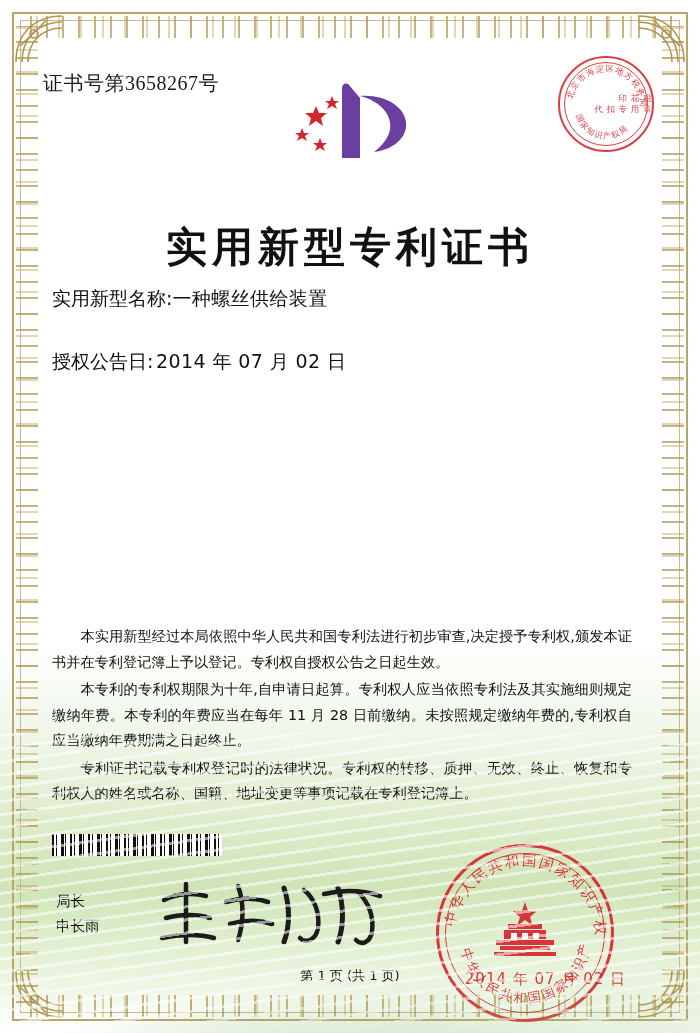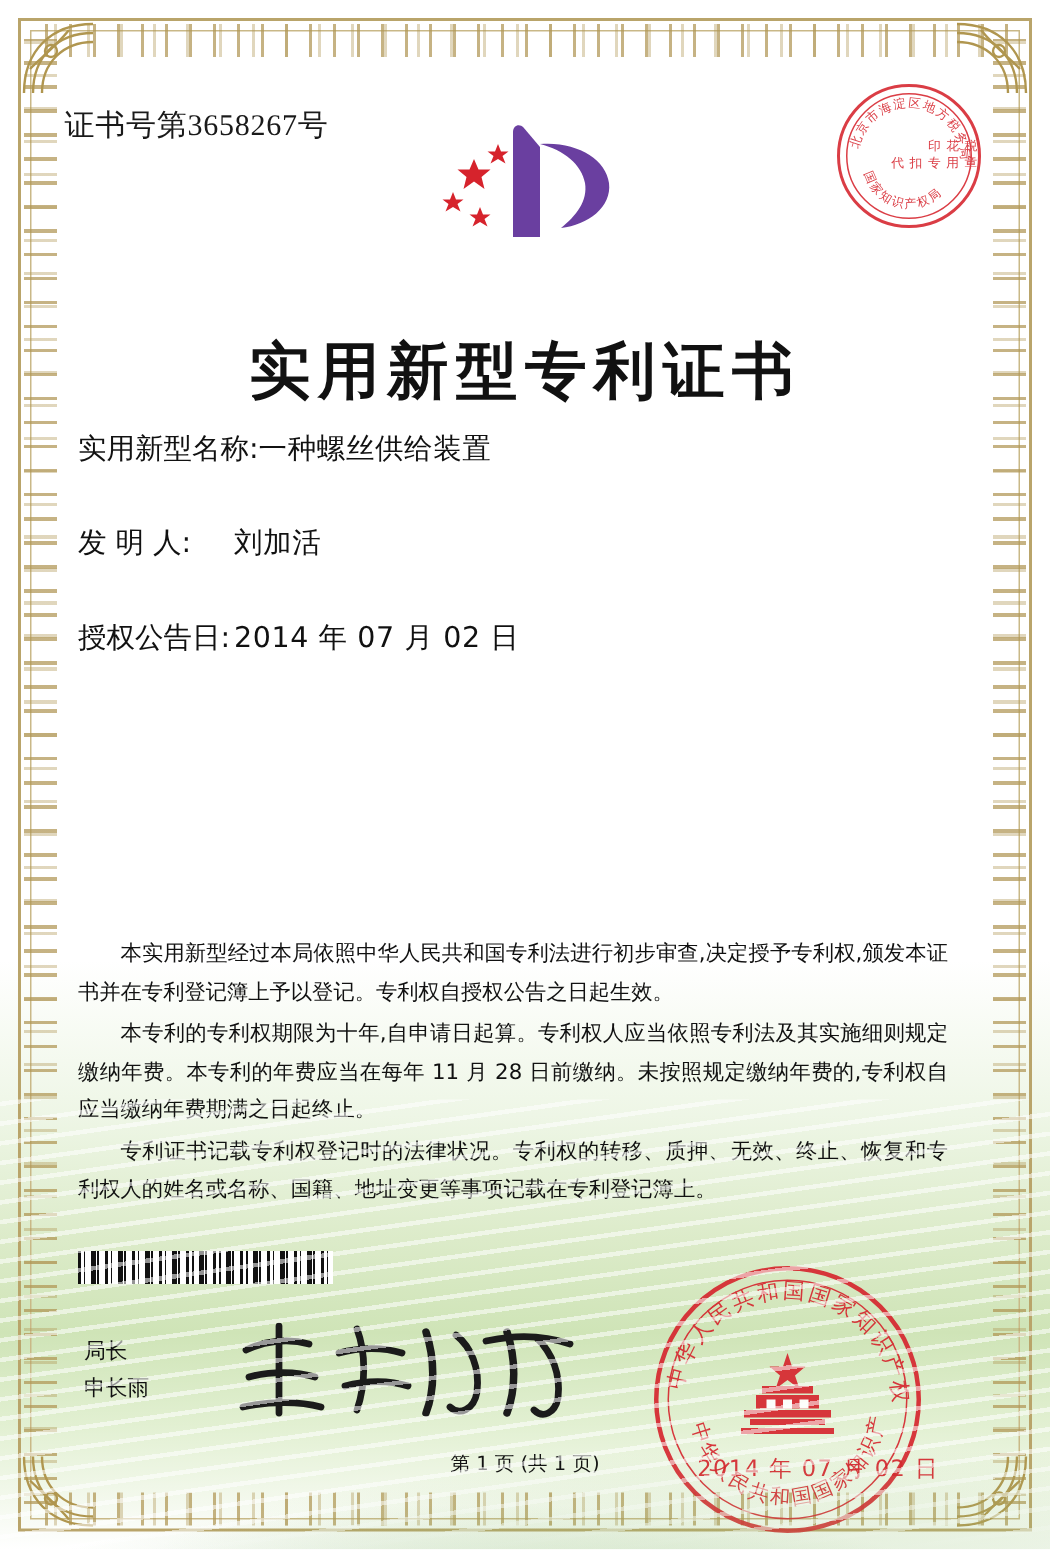--- a/index.html
+++ b/index.html
@@ -338,23 +338,20 @@
     </div>
 
     <div class="title">实用新型专利证书</div>
 
     <div class="fields">
 
       <div class="field">
         <span class="lbl">实用新型名称:</span><span class="val">一种螺丝供给装置</span>
       </div>
 
-      <div class="field">
-        <span class="lbl">发  明  人:</span><span class="val">刘加活</span>
-      </div>
 
 
 
 
       <div class="field">
         <span class="lbl">授权公告日:</span><span class="val">2014 年 07 月 02 日</span>
       </div>
 
     </div>
 

